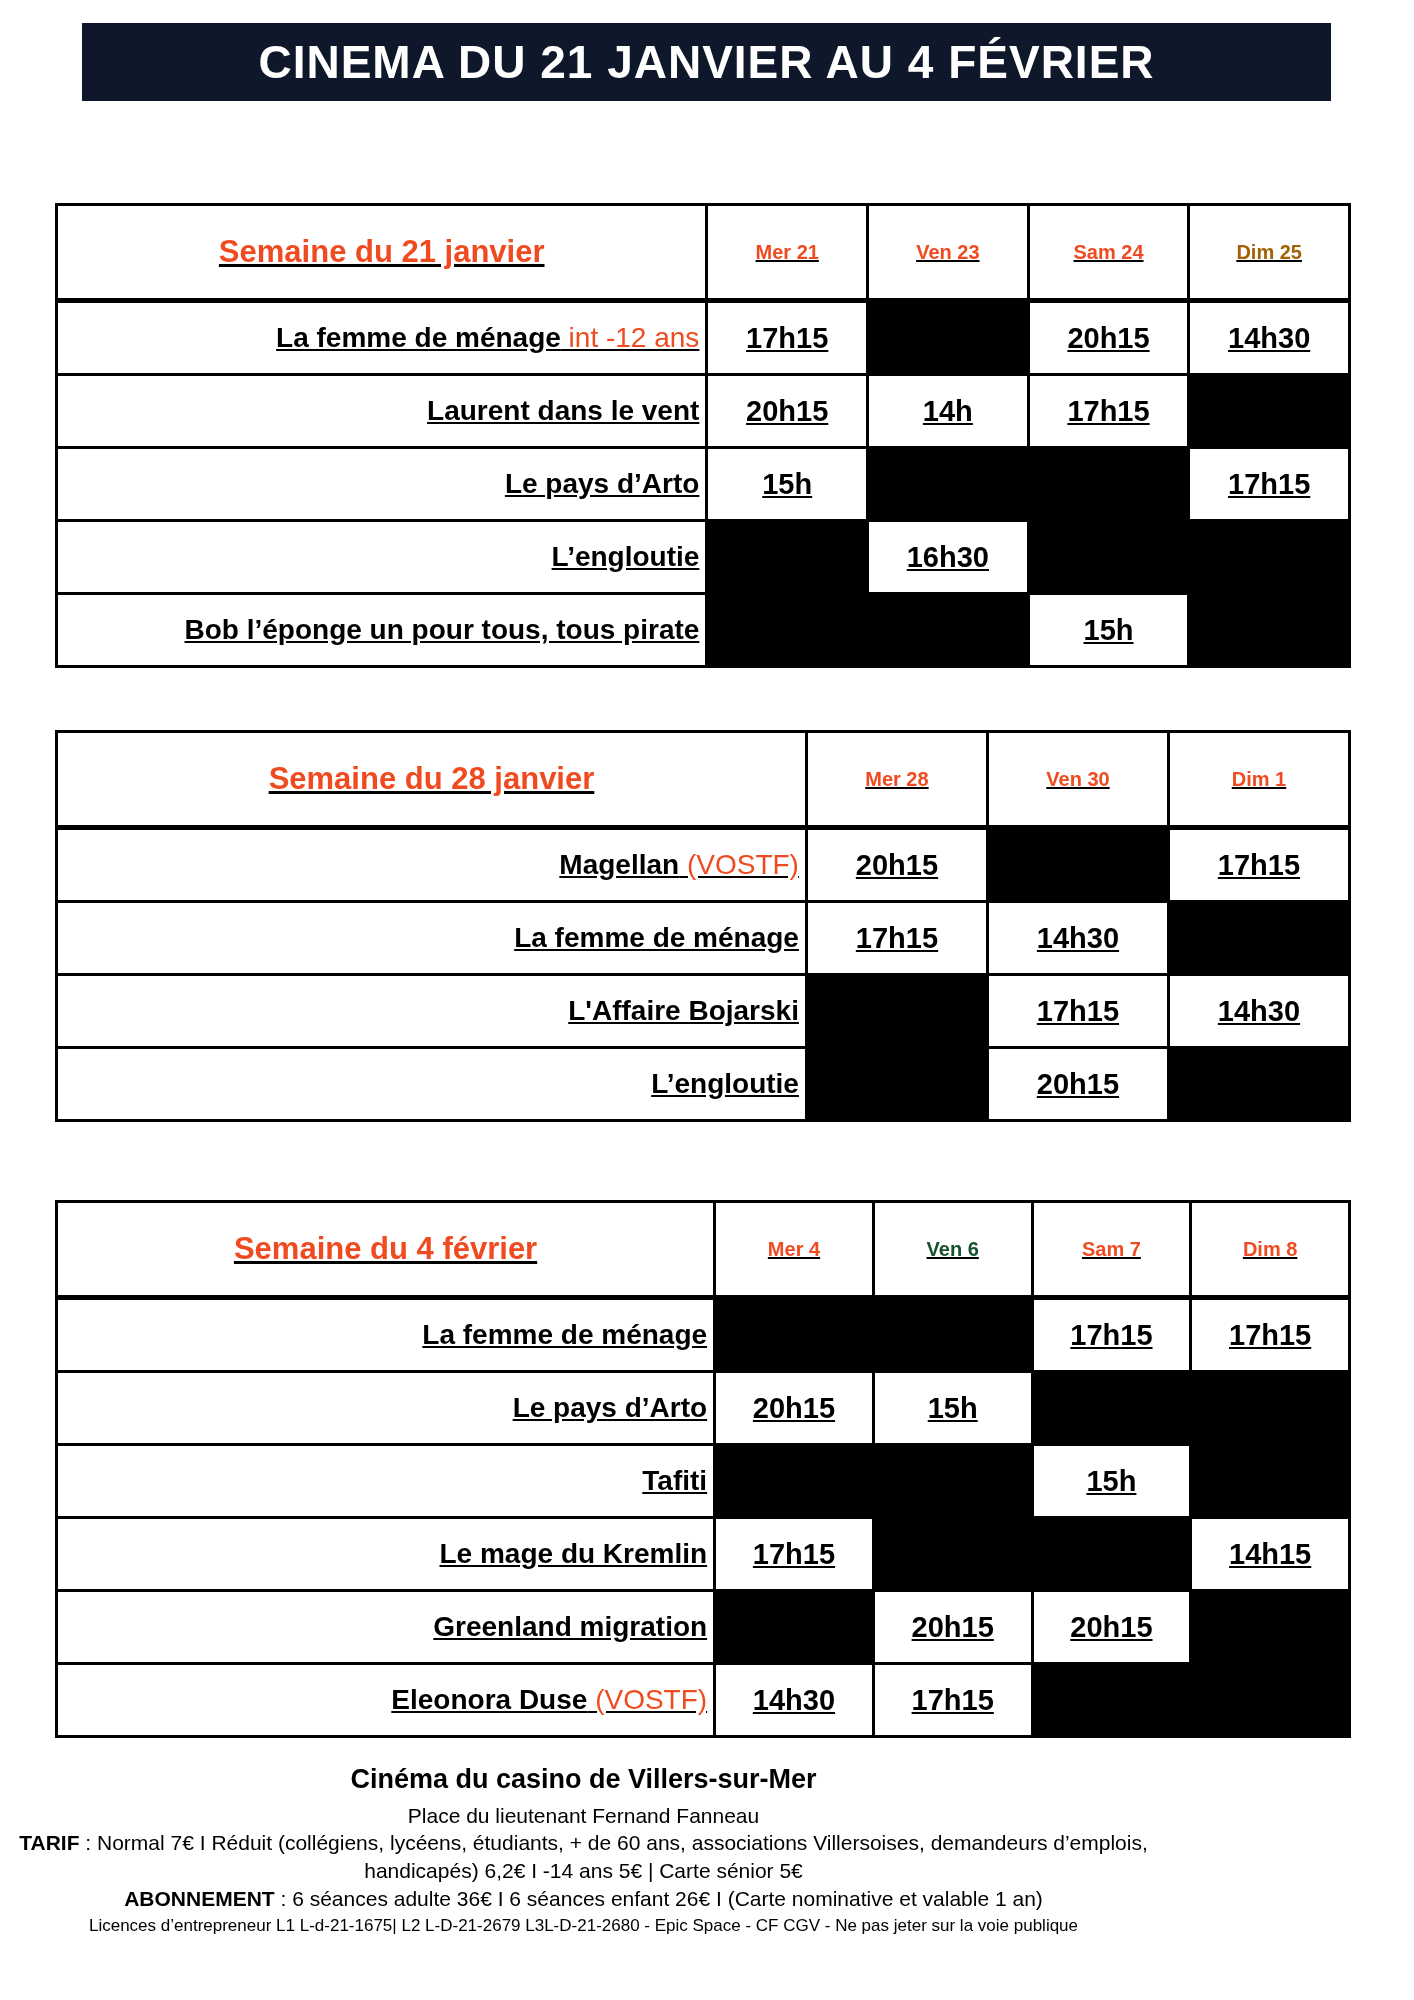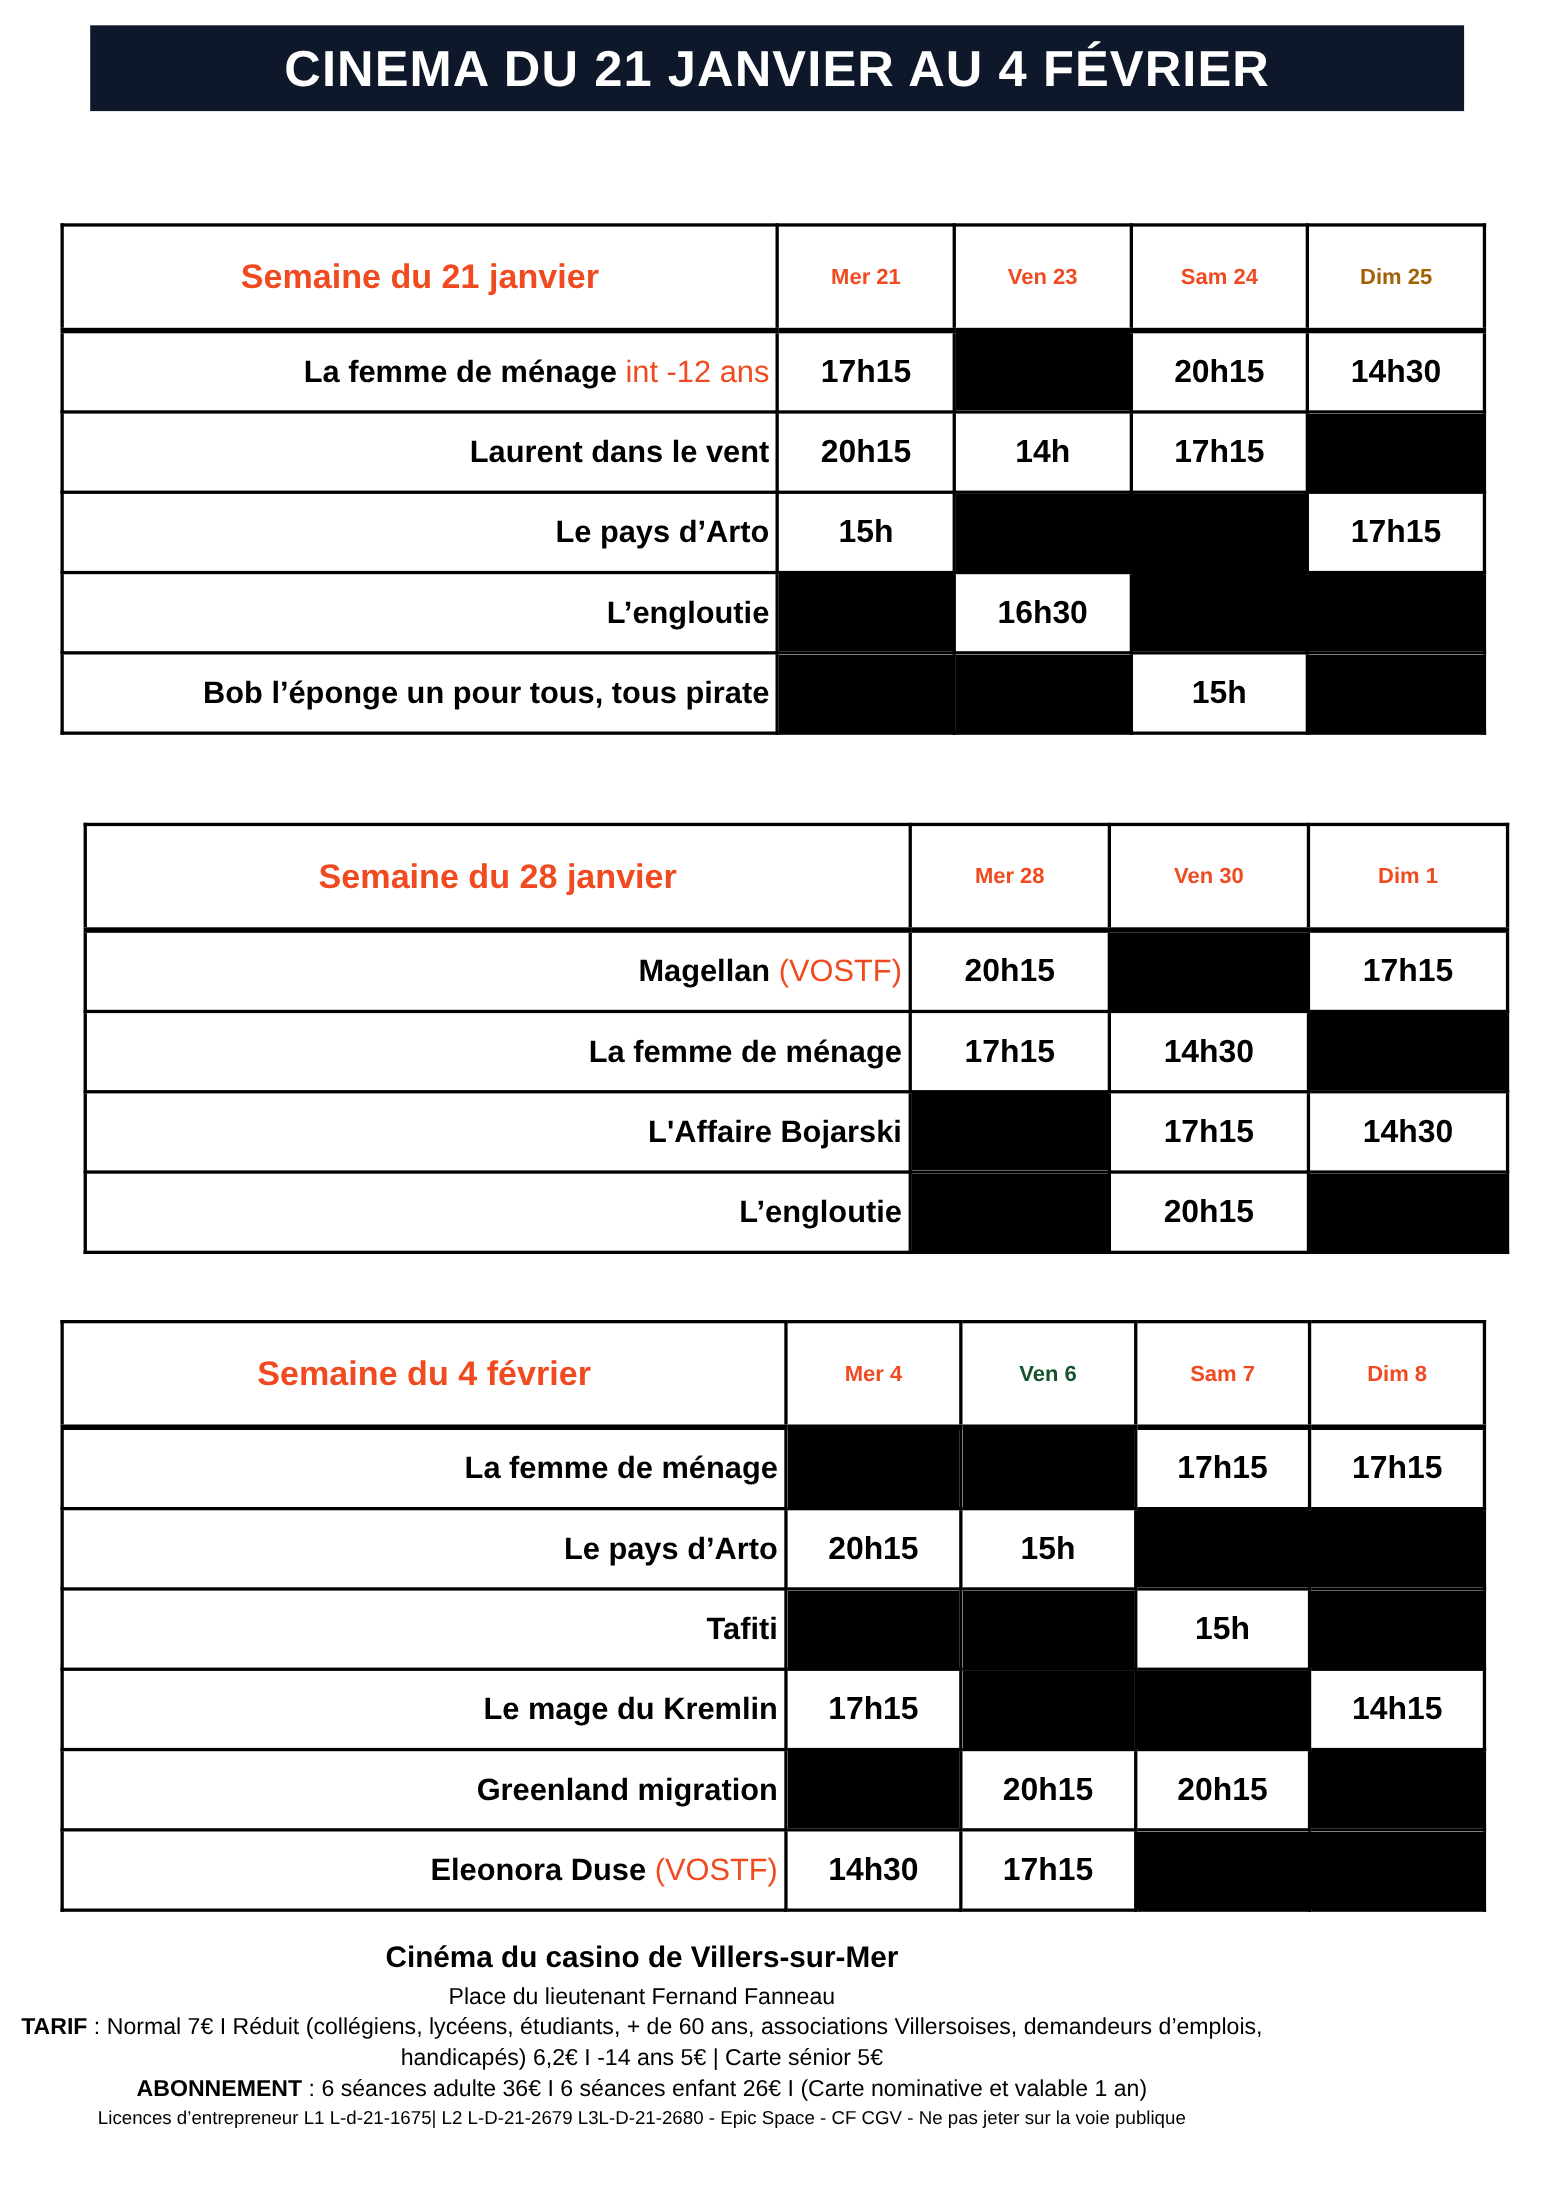--- a/index.html
+++ b/index.html
@@ -7,23 +7,23 @@
     width:1414px;height:2000px;background:#ffffff;position:relative;
     font-family:"Liberation Sans", sans-serif;color:#000;
   }
   .banner{
     position:absolute;left:82px;top:23px;width:1249px;height:78px;
     display:flex;align-items:center;justify-content:center;
   }
   .banner .banner-title{
     color:#ffffff;font-size:46px;font-weight:bold;letter-spacing:1px;white-space:nowrap;
   }
-  .tbl-wrap{position:absolute;left:55px;width:1296px;}
+  .tbl-wrap{position:absolute;left:55px;width:1296px;text-decoration:underline;}
   .tbl-wrap.pos-0{top:203px;}
-  .tbl-wrap.pos-1{top:748px;margin-left:21px;}
+  .tbl-wrap.pos-1{top:730px;}
   .tbl-wrap.pos-2{top:1200px;}
   table.schedule{border-collapse:collapse;width:100%;table-layout:fixed;}
   table.schedule th, table.schedule td{border:3px solid #000;padding:0 6px;overflow:hidden;}
   table.schedule thead th{height:92px;border-bottom-width:5px;}
   table.schedule tbody td{height:70px;}
   .table-2 tbody td{height:73px;}
   .table-0 col.c-film{width:50.3%;}
   .table-1 col.c-film{width:58%;}
   .table-2 col.c-film{width:50.9%;}
   .week-label{font-size:31px;font-weight:bold;text-align:center;}

